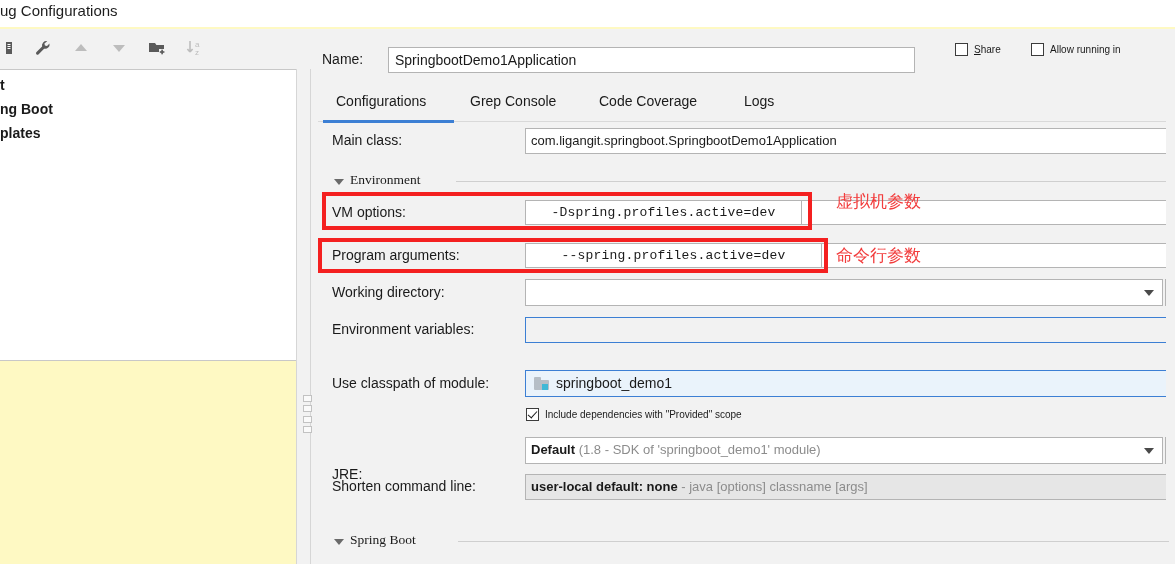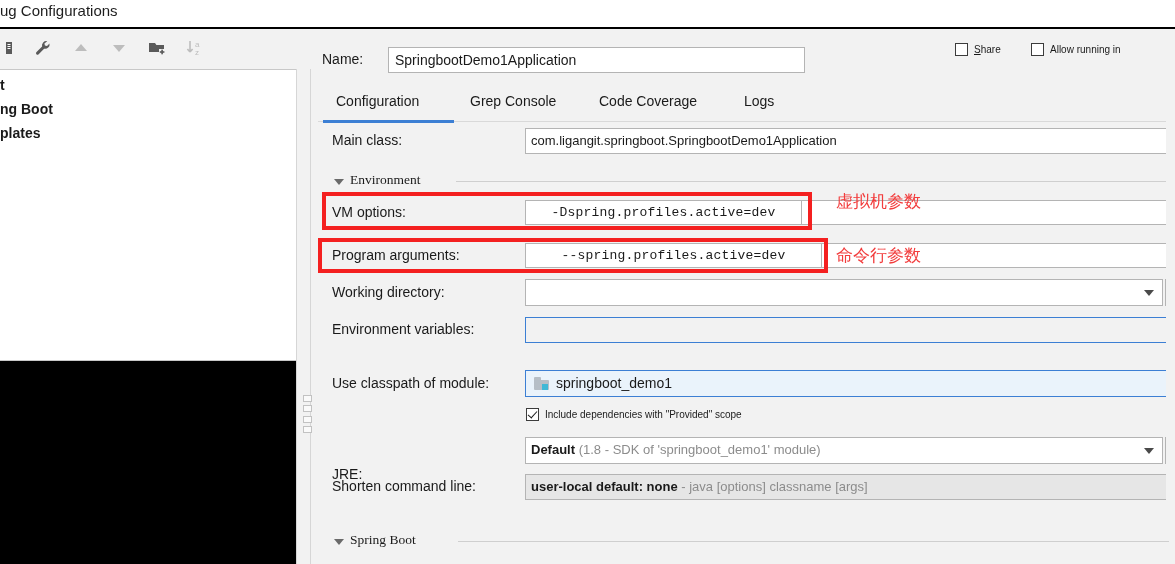--- a/index.html
+++ b/index.html
@@ -3,21 +3,21 @@
 <meta charset="utf-8">
 <style>
   html,body{margin:0;padding:0;}
   body{
     width:1175px;height:564px;overflow:hidden;
     background:#f2f2f2;
     font-family:"Liberation Sans", sans-serif;
     font-size:13.5px;color:#1a1a1a;
     -webkit-font-smoothing:antialiased;
   }
-  #root{position:relative;width:1175px;height:564px;overflow:hidden;background:#000000;}
+  #root{position:relative;width:1175px;height:564px;overflow:hidden;background:#fef9c3;}
 
   
   .titlebar{position:absolute;left:0;top:0;width:1175px;height:27px;background:#ffffff;}
   .titlebar .title{position:absolute;left:0;top:2px;font-size:15px;color:#1d1d1d;white-space:nowrap;}
 
   
   .toolbar{position:absolute;left:0;top:29px;width:1175px;height:40px;background:#f2f2f2;}
   .tb-icons{position:absolute;left:-8px;top:6px;display:flex;align-items:center;gap:12px;}
   .tb-ic{width:26px;height:26px;display:flex;align-items:center;justify-content:center;}
 
@@ -35,21 +35,21 @@
   .split-grip{position:absolute;left:303px;top:392px;width:9px;height:44px;
               display:flex;flex-direction:column;justify-content:space-between;align-items:center;padding:3px 0;box-sizing:border-box;}
   .split-grip i{display:block;width:7px;height:5px;border:1px solid #c2c2c2;background:#fafafa;}
 
   
   .formpane{position:absolute;left:318px;top:29px;width:857px;height:535px;background:#f2f2f2;overflow:hidden;}
 
   .name-row{position:absolute;left:0;top:10px;width:857px;height:28px;}
   .lbl{font-size:14px;color:#1a1a1a;white-space:nowrap;}
   .name-label{position:absolute;left:4px;top:12px;}
-  .name-input{position:absolute;left:70px;top:8px;width:417px;height:26px;
+  .name-input{position:absolute;left:70px;top:8px;width:527px;height:26px;
               background:#fff;border:1px solid #b4b4b4;box-sizing:border-box;
               font-family:"Liberation Sans",sans-serif;font-size:14px;color:#1a1a1a;
               padding:0 6px;line-height:24px;white-space:nowrap;overflow:hidden;}
 
   .cbox{display:inline-block;width:13px;height:13px;border:1px solid #3c3c3c;background:#fff;
         box-sizing:border-box;vertical-align:middle;position:relative;}
   .cbox.checked:after{content:"";position:absolute;left:3px;top:0px;width:4px;height:8px;
         border:solid #1a1a1a;border-width:0 1.6px 1.6px 0;transform:rotate(42deg);}
   .chk-wrap{position:absolute;top:14px;white-space:nowrap;font-size:10px;}
   .chk-wrap span.t{margin-left:6px;vertical-align:middle;}
@@ -175,21 +175,21 @@
     </div>
     <div class="chk-wrap" style="left:637px;">
       <span class="cbox"></span><span class="t"><span class="mnem">S</span>hare</span>
     </div>
     <div class="chk-wrap" style="left:713px;">
       <span class="cbox"></span><span class="t">Allow running in</span>
     </div>
 
     <div class="tabs">
       <div class="tabs-base"></div>
-      <div class="tab" style="left:18px;">Configuration</div>
+      <div class="tab" style="left:18px;">Configurations</div>
       <div class="tab" style="left:152px;">Grep Console</div>
       <div class="tab" style="left:281px;">Code Coverage</div>
       <div class="tab" style="left:426px;">Logs</div>
       <div class="tab-underline" style="left:5px;width:131px;"></div>
     </div>
 
     <div class="row-lbl" style="left:14px;top:103px;">Main class:</div>
     <div class="field" style="left:207px;top:99px;width:650px;height:26px;">com.ligangit.springboot.SpringbootDemo1Application</div>
 
     <div class="sect" style="left:16px;top:145px;width:835px;">

